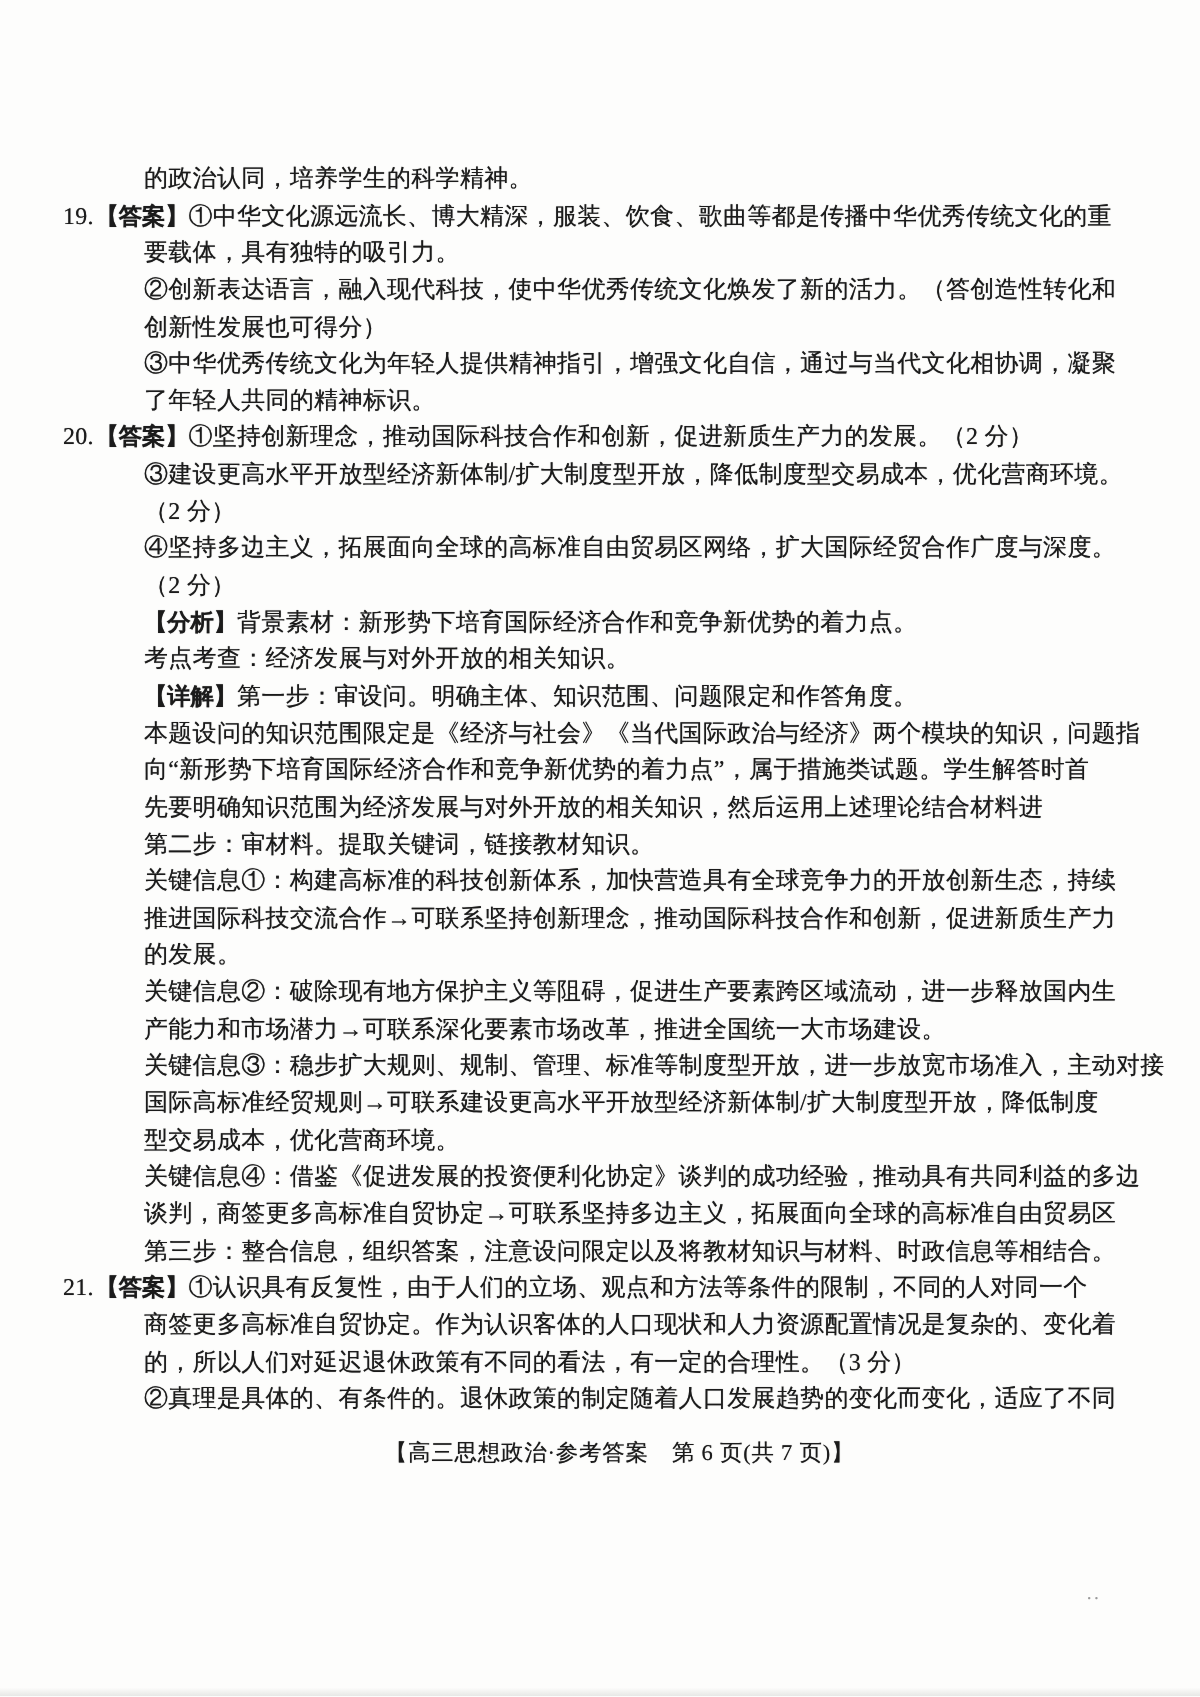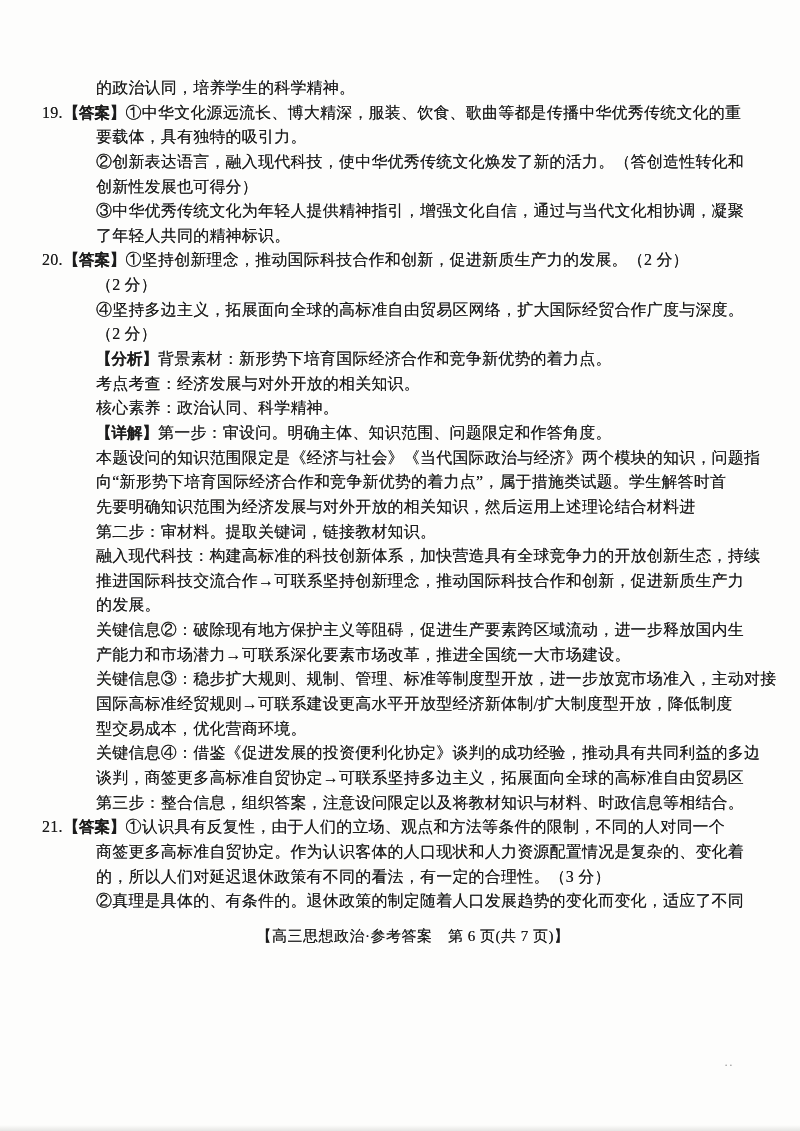--- a/index.html
+++ b/index.html
@@ -6,21 +6,21 @@
   .page {
     position: relative;
     width: 800px;
     height: 1131px;
     margin: 0 auto;
     background: #fdfdfc;
     overflow: hidden;
     font-family: "Liberation Serif", "DejaVu Serif", serif;
     color: #1b1b1b;
   }
-  .content { padding-top: 76px; }
+  .content { padding-top: 108px; }
   .line {
     height: 24.65px;
     line-height: 24.65px;
     font-size: 16px;
     white-space: nowrap;
     letter-spacing: 0.2px;
     text-shadow: 0 0 0.5px rgba(0,0,0,0.65);
   }
   .line.body { margin-left: 96px; }
   .line.hang { margin-left: 42px; }
@@ -60,32 +60,32 @@
 <div class="page">
   <div class="content" id="lines-mount">
       <div class="line body"><span class="txt">的政治认同，培养学生的科学精神。</span></div>
       <div class="line hang"><span class="qnum">19.</span><span class="label">【答案】</span><span class="txt">①中华文化源远流长、博大精深，服装、饮食、歌曲等都是传播中华优秀传统文化的重</span></div>
       <div class="line body"><span class="txt">要载体，具有独特的吸引力。</span></div>
       <div class="line body"><span class="txt">②创新表达语言，融入现代科技，使中华优秀传统文化焕发了新的活力。（答创造性转化和</span></div>
       <div class="line body"><span class="txt">创新性发展也可得分）</span></div>
       <div class="line body"><span class="txt">③中华优秀传统文化为年轻人提供精神指引，增强文化自信，通过与当代文化相协调，凝聚</span></div>
       <div class="line body"><span class="txt">了年轻人共同的精神标识。</span></div>
       <div class="line hang"><span class="qnum">20.</span><span class="label">【答案】</span><span class="txt">①坚持创新理念，推动国际科技合作和创新，促进新质生产力的发展。（2 分）</span></div>
+      <div class="line body"><span class="txt">③建设更高水平开放型经济新体制/扩大制度型开放，降低制度型交易成本，优化营商环境。</span></div>
       <div class="line body"><span class="txt">（2 分）</span></div>
       <div class="line body"><span class="txt">④坚持多边主义，拓展面向全球的高标准自由贸易区网络，扩大国际经贸合作广度与深度。</span></div>
       <div class="line body"><span class="txt">（2 分）</span></div>
       <div class="line body"><span class="label">【分析】</span><span class="txt">背景素材：新形势下培育国际经济合作和竞争新优势的着力点。</span></div>
       <div class="line body"><span class="txt">考点考查：经济发展与对外开放的相关知识。</span></div>
-      <div class="line body"><span class="txt">核心素养：政治认同、科学精神。</span></div>
       <div class="line body"><span class="label">【详解】</span><span class="txt">第一步：审设问。明确主体、知识范围、问题限定和作答角度。</span></div>
       <div class="line body"><span class="txt">本题设问的知识范围限定是《经济与社会》《当代国际政治与经济》两个模块的知识，问题指</span></div>
       <div class="line body"><span class="txt">向“新形势下培育国际经济合作和竞争新优势的着力点”，属于措施类试题。学生解答时首</span></div>
       <div class="line body"><span class="txt">先要明确知识范围为经济发展与对外开放的相关知识，然后运用上述理论结合材料进</span></div>
       <div class="line body"><span class="txt">第二步：审材料。提取关键词，链接教材知识。</span></div>
-      <div class="line body"><span class="txt">融入现代科技：构建高标准的科技创新体系，加快营造具有全球竞争力的开放创新生态，持续</span></div>
+      <div class="line body"><span class="txt">关键信息①：构建高标准的科技创新体系，加快营造具有全球竞争力的开放创新生态，持续</span></div>
       <div class="line body"><span class="txt">推进国际科技交流合作→可联系坚持创新理念，推动国际科技合作和创新，促进新质生产力</span></div>
       <div class="line body"><span class="txt">的发展。</span></div>
       <div class="line body"><span class="txt">关键信息②：破除现有地方保护主义等阻碍，促进生产要素跨区域流动，进一步释放国内生</span></div>
       <div class="line body"><span class="txt">产能力和市场潜力→可联系深化要素市场改革，推进全国统一大市场建设。</span></div>
       <div class="line body"><span class="txt">关键信息③：稳步扩大规则、规制、管理、标准等制度型开放，进一步放宽市场准入，主动对接</span></div>
       <div class="line body"><span class="txt">国际高标准经贸规则→可联系建设更高水平开放型经济新体制/扩大制度型开放，降低制度</span></div>
       <div class="line body"><span class="txt">型交易成本，优化营商环境。</span></div>
       <div class="line body"><span class="txt">关键信息④：借鉴《促进发展的投资便利化协定》谈判的成功经验，推动具有共同利益的多边</span></div>
       <div class="line body"><span class="txt">谈判，商签更多高标准自贸协定→可联系坚持多边主义，拓展面向全球的高标准自由贸易区</span></div>
       <div class="line body"><span class="txt">第三步：整合信息，组织答案，注意设问限定以及将教材知识与材料、时政信息等相结合。</span></div>

